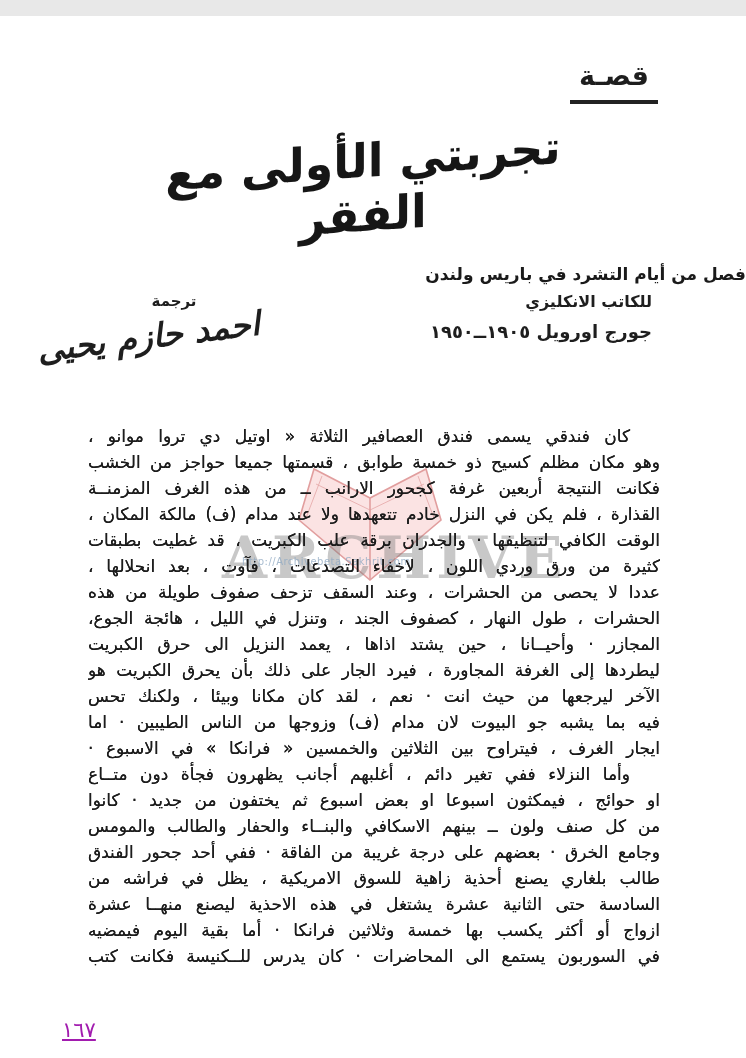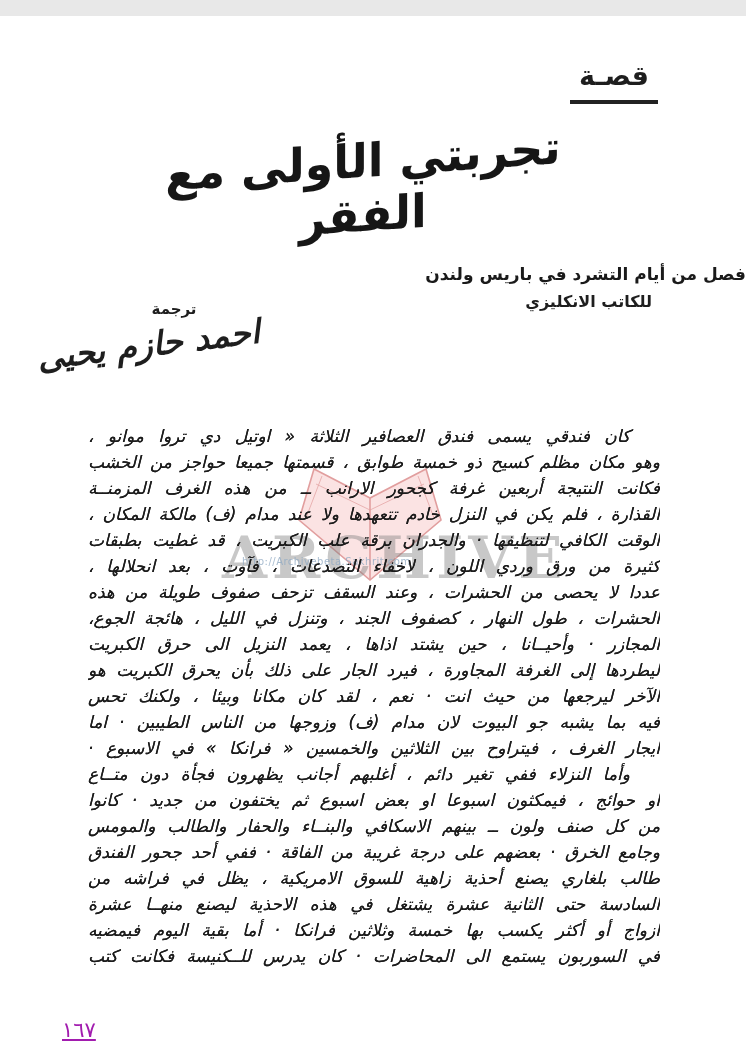--- a/index.html
+++ b/index.html
@@ -35,37 +35,36 @@
   }
   
   .author-block{
     position:absolute;top:276px;right:94px;width:236px;
     text-align:right;direction:rtl;
   }
   .author-heading{font-size:16px;font-weight:bold;margin-bottom:10px;}
   .author-name{font-size:18px;font-weight:bold;white-space:nowrap;}
   
   .translator-block{
-    position:absolute;top:284px;left:88px;width:172px;
+    position:absolute;top:276px;left:88px;width:172px;
     text-align:center;direction:rtl;
   }
   .translation-label{font-size:15px;font-weight:bold;margin-bottom:4px;}
   .translator-signature{
     font-size:33px;font-weight:bold;font-style:italic;
     transform:rotate(-7deg);
     white-space:nowrap;
   }
   
   .body-text{
     position:absolute;top:407px;left:88px;right:86px;
     direction:rtl;
     font-size:17px;line-height:26px;
     color:#1c1c1c;
     text-shadow:0 0 .4px #1c1c1c;
-    font-style:italic;
   }
   .bline{
     text-align:justify;text-align-last:justify;
     height:26px;overflow:hidden;white-space:nowrap;
   }
   .bline.indent{padding-right:30px;}
   
   .page-number{
     position:absolute;top:1002px;left:62px;
     direction:rtl;font-size:21px;color:#a21caf;text-decoration:underline;
@@ -94,20 +93,21 @@
 <div class="page">
 
   <div class="qissa">قصـة</div>
 
   <div class="main-title">تجربتي الأولى مع الفقر</div>
 
   <div class="subtitle">فصل من أيام التشرد في باريس ولندن</div>
 
   <div class="author-block">
     <div class="author-heading">للكاتب الانكليزي</div>
+    <div class="author-name">جورج اورويل ١٩٠٥ــ١٩٥٠</div>
   </div>
 
   <div class="translator-block">
     <div class="translation-label">ترجمة</div>
     <div class="translator-signature">احمد حازم يحيى</div>
   </div>
 
   <svg class="wm wm-logo" viewBox="0 0 148 118" xmlns="http://www.w3.org/2000/svg">
     <path d="M74 32 L18 3 L3 54 L74 114 L145 54 L130 3 Z" fill="#f2a3a3" fill-opacity="0.55" stroke="#c94f4f" stroke-width="1.6"></path>
     <path d="M74 32 L74 114" stroke="#c94f4f" stroke-width="1.6" fill="none"></path>

